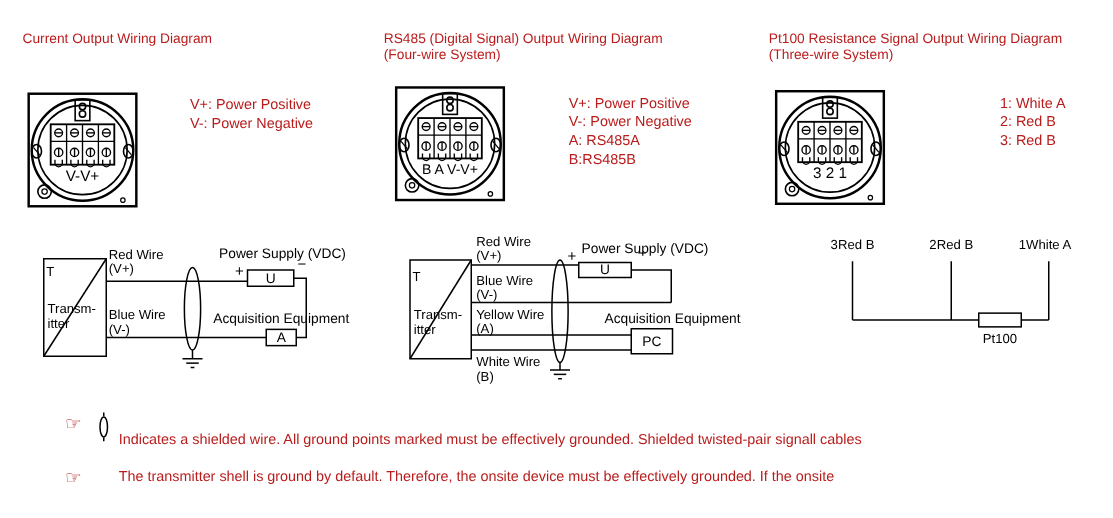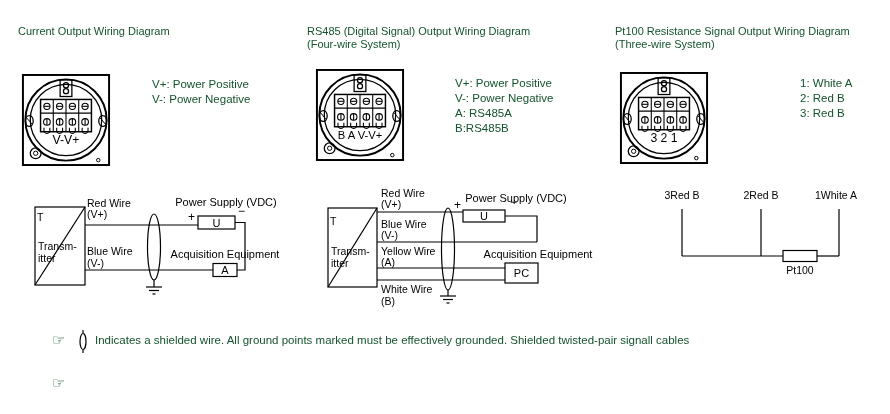--- a/index.html
+++ b/index.html
@@ -1,16 +1,16 @@
 <!DOCTYPE html>
 <html><head>
 <meta charset="utf-8">
 <style>
   html,body{margin:0;padding:0;background:#ffffff;}
-  .page{position:relative;width:890px;height:414px;background:#ffffff;color:#14532d;
+  .page{position:relative;width:890px;height:414px;background:#ffffff;color:#b91c1c;
         font-family:"Liberation Sans",sans-serif;overflow:hidden;}
   .abs{position:absolute;}
   .title{font-size:11px;line-height:13px;white-space:nowrap;}
   .legend{font-size:11.5px;line-height:15px;white-space:nowrap;}
   .note-text{font-size:11.5px;line-height:12.4px;white-space:nowrap;}
   .hand{font-size:15px;line-height:15px;}
   svg.abs{overflow:visible;}
   svg text{font-family:"Liberation Sans",sans-serif;}
 </style>
 </head>
@@ -304,21 +304,22 @@
   </svg>
 
   <span class="abs hand" style="left:52px;top:332px">☞</span>
   <svg class="abs" style="left:78px;top:330px" width="10" height="23" viewBox="0 0 10 23">
     <g fill="none" stroke="#000" stroke-width="1.2">
       <line x1="5" y1="0" x2="5" y2="3"></line>
       <ellipse cx="5" cy="11.5" rx="3" ry="8"></ellipse>
       <line x1="5" y1="20" x2="5" y2="23"></line>
     </g>
   </svg>
-  <div class="abs note-text" style="left:95px;top:334px">
+  <div class="abs note-text" style="left:95px;top:346px">
     <div>Indicates a shielded wire. All ground points marked must be effectively grounded. Shielded twisted-pair signall cables</div>
   </div>
 
   <span class="abs hand" style="left:52px;top:375px">☞</span>
   <div class="abs note-text" style="left:95px;top:376px">
+    <div>The transmitter shell is ground by default. Therefore, the onsite device must be effectively grounded. If the onsite</div>
   </div>
 
 </div>
 
 </body></html>

